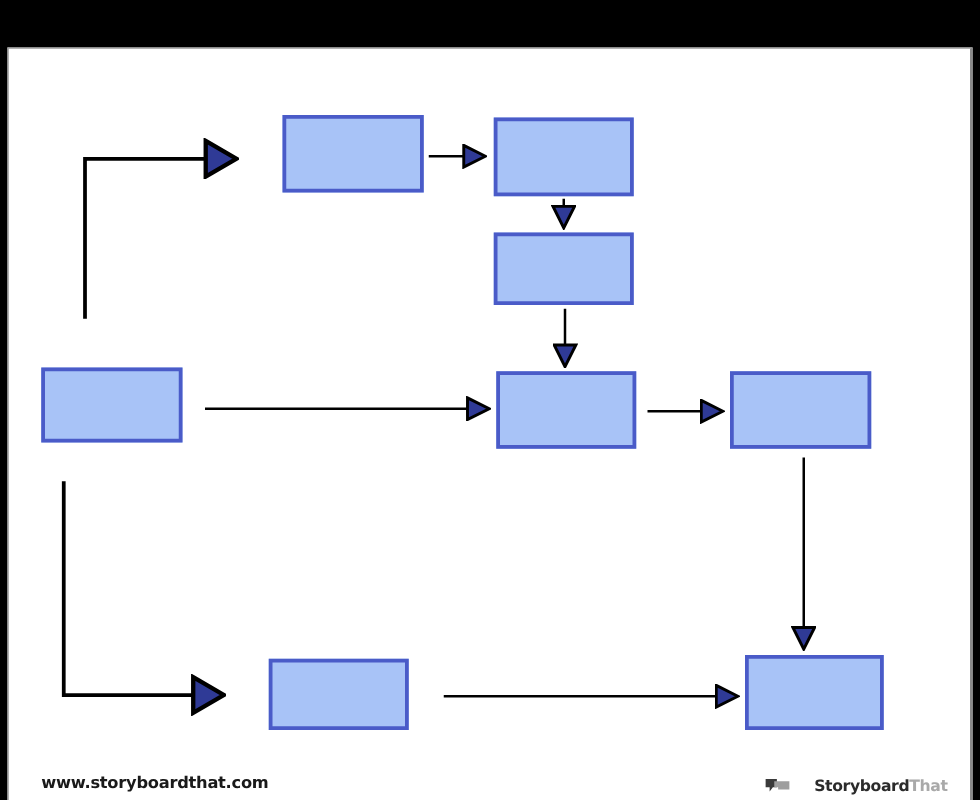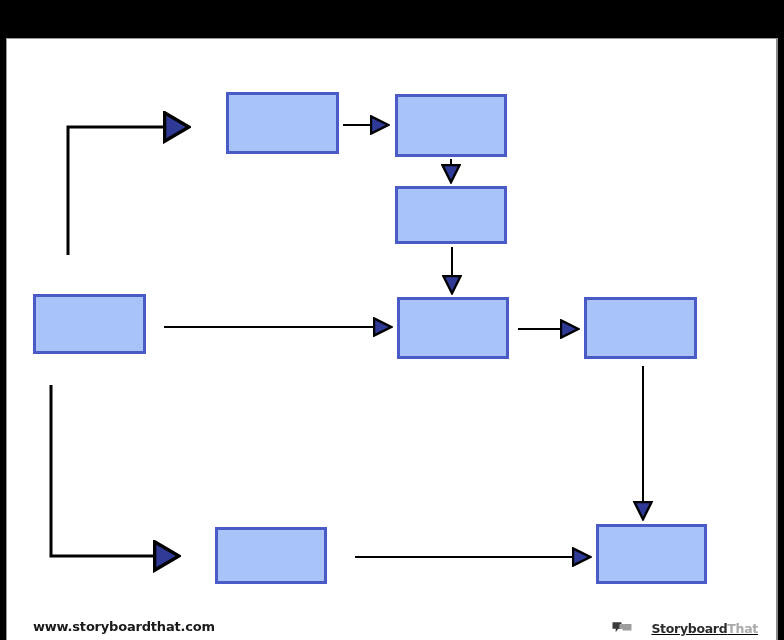--- a/index.html
+++ b/index.html
@@ -33,21 +33,21 @@
     position:absolute;left:0;right:0;bottom:0;height:40px;
   }
   .footer-url{
     position:absolute;left:26px;bottom:10px;
     font-family:"DejaVu Sans",sans-serif;
     font-size:13px;font-weight:bold;color:#1a1a1a;
     letter-spacing:-0.2px;
   }
   .logo{
     position:absolute;right:18px;bottom:8px;
-    display:flex;align-items:flex-start;gap:19px;text-decoration:underline;
+    display:flex;align-items:center;gap:19px;
   }
   .logo-mark{width:20px;height:14px;flex:0 0 auto;}
   .logo-text{
     font-family:"DejaVu Sans",sans-serif;
     font-size:12.5px;font-weight:bold;letter-spacing:-0.3px;
     white-space:nowrap;
   }
   .logo-text .a{color:#2b2b2b;}
   .logo-text .b{color:#a9a9a9;}
   svg{display:block;}

